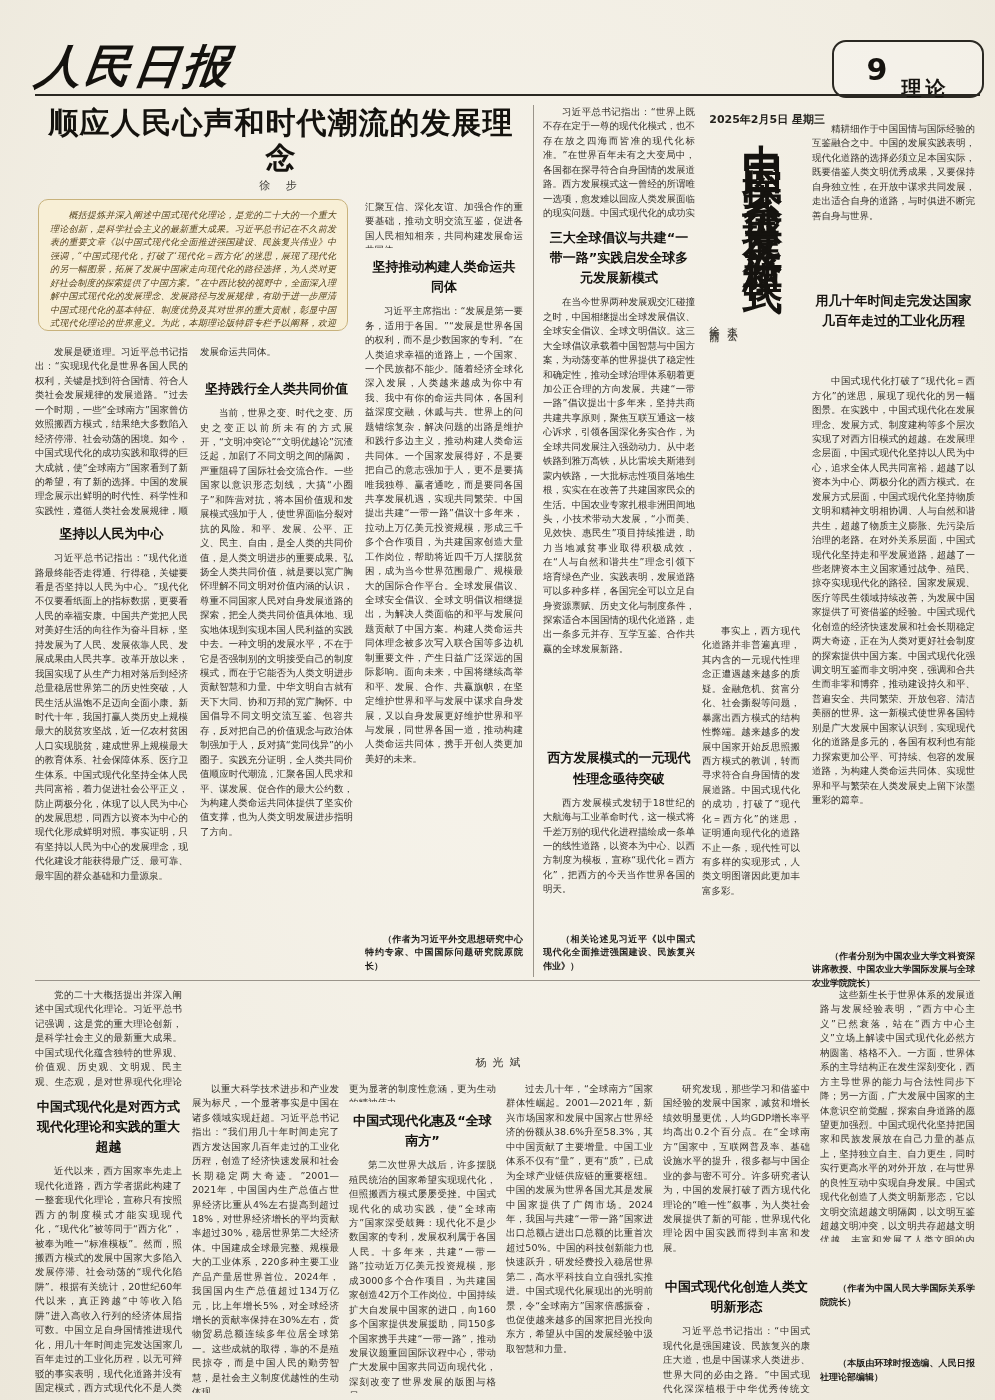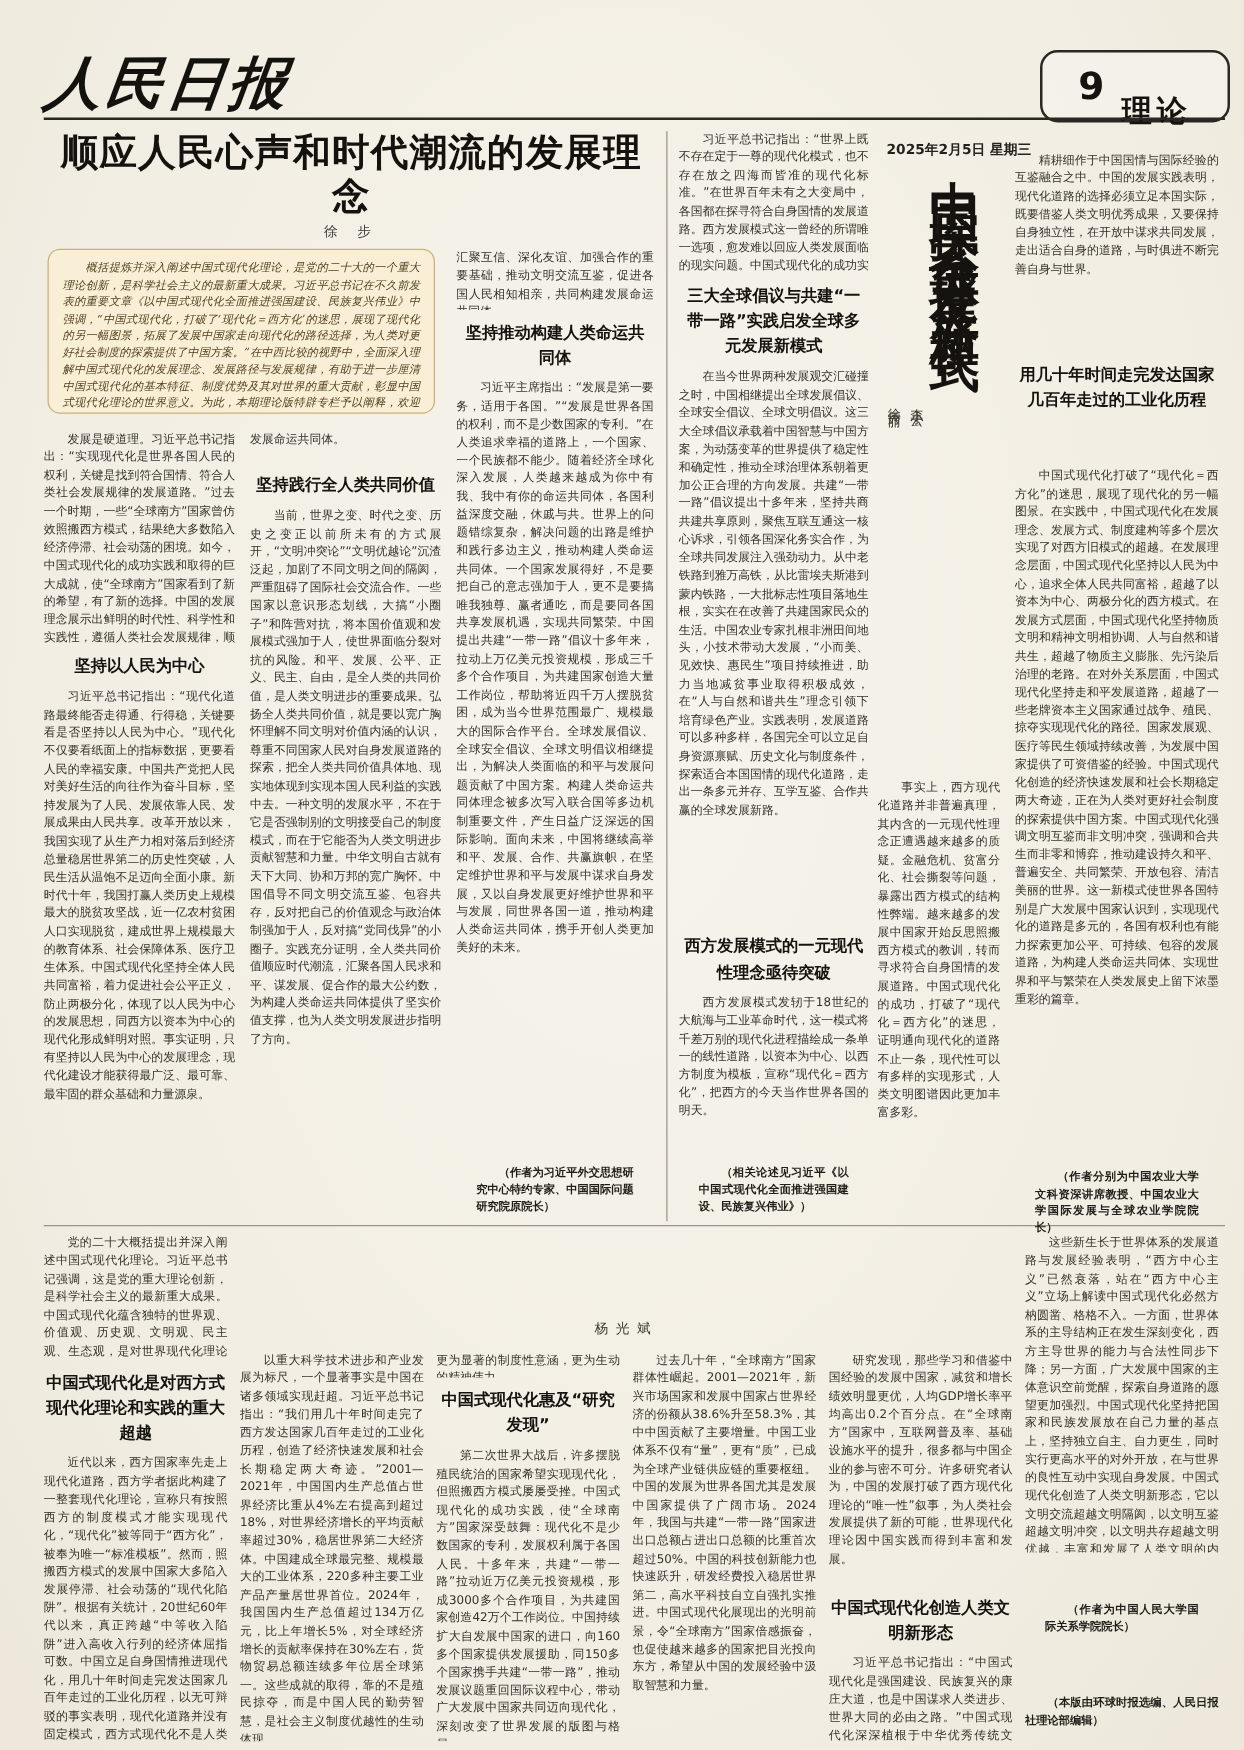--- a/index.html
+++ b/index.html
@@ -8,21 +8,21 @@
         background-image:radial-gradient(ellipse at 50% 40%, #f7f4ec 0%, #f1ede2 70%, #ece7da 100%);
         font-family:"DejaVu Sans","Liberation Sans",sans-serif;color:#33302b;}
   
   .masthead{position:absolute;left:36px;top:36px;font-family:"DejaVu Serif","Liberation Serif",serif;
             font-weight:bold;font-style:italic;font-size:46px;letter-spacing:3px;color:#14120e;
             transform:skewX(-7deg);}
   .edition-date{position:absolute;left:700px;top:64px;width:125px;font-size:11px;font-weight:bold;color:#24221d;text-align:right;margin-top:48px;}
   .pagebox{position:absolute;left:832px;top:40px;width:148px;height:54px;border:2px solid #2a2822;border-radius:14px;
            display:flex;align-items:center;justify-content:center;gap:14px;background:rgba(255,255,255,0.25);}
   .pagebox .num{font-size:30px;font-weight:bold;color:#15130f;}
-  .pagebox .sec{font-size:24px;font-weight:bold;font-family:"DejaVu Serif","Liberation Serif",serif;color:#15130f;letter-spacing:4px;margin-top:39px;}
+  .pagebox .sec{font-size:20px;font-weight:bold;font-family:"DejaVu Serif","Liberation Serif",serif;color:#15130f;letter-spacing:4px;margin-top:39px;}
   .header-rule{position:absolute;left:35px;top:94px;width:945px;border-top:2px solid #2a2822;}
   
   .vrule{position:absolute;left:533px;top:105px;height:872px;border-left:1px solid #9a948a;}
   .hrule{position:absolute;left:35px;top:980px;width:945px;border-top:1px solid #9a948a;}
   
   .a1-title{position:absolute;left:35px;top:106px;width:492px;text-align:center;font-size:30px;font-weight:bold;
             letter-spacing:1px;color:#14120e;line-height:1.15;}
   .byline{font-size:11px;color:#3c3a34;text-align:center;letter-spacing:6px;}
   .a1-author{position:absolute;left:35px;top:178px;width:492px;}
   .ednote{position:absolute;left:38px;top:199px;width:286px;height:112px;background:#f8efd6;border:1px solid #c8b27c;
@@ -30,21 +30,21 @@
           font-family:"DejaVu Serif","Liberation Serif",serif;font-style:italic;
           font-size:9px;line-height:1.5;color:#54431f;text-align:justify;}
   
   .col{position:absolute;display:flex;flex-direction:column;overflow:hidden;}
   .bt{font-size:9.5px;line-height:1.52;text-align:justify;color:#34312b;text-indent:2em;margin:0;}
   .fixed{flex:0 0 auto;overflow:hidden;}
   .fill{flex:1 1 auto;overflow:hidden;}
   .subhead{flex:0 0 auto;font-weight:bold;font-size:13px;line-height:1.55;text-align:center;color:#15130f;
            margin:9px 2px 7px;text-indent:0;}
   .fn{flex:0 0 auto;font-weight:bold;font-size:9px;line-height:1.5;text-align:justify;color:#201e1a;
-      text-indent:2em;margin:4px 16px 2px;}
+      text-indent:2em;margin:4px 0 2px;}
   
   .vtitle{position:absolute;left:736px;top:112px;height:545px;writing-mode:vertical-rl;
           font-family:"DejaVu Serif","Liberation Serif",serif;font-weight:bold;font-size:40px;
           letter-spacing:13px;color:#15130f;}
   .vauthors{position:absolute;left:704px;top:318px;height:120px;writing-mode:vertical-rl;
             font-size:10.5px;color:#3a3731;letter-spacing:3px;}
   .vauthors span{display:block;margin-left:4px;}
   
   .a3-title{position:absolute;left:192px;top:992px;width:618px;text-align:center;font-size:36px;font-weight:bold;
             letter-spacing:14px;color:#14120e;}
@@ -128,21 +128,21 @@
   </div>
 
   <div class="byline a3-author">杨光斌</div>
 
   <div class="col" style="left:192px;top:1082px;width:147px;height:311px;">
     <p class="bt fill">以重大科学技术进步和产业发展为标尺，一个显著事实是中国在诸多领域实现赶超。习近平总书记指出：“我们用几十年时间走完了西方发达国家几百年走过的工业化历程，创造了经济快速发展和社会长期稳定两大奇迹。”2001—2021年，中国国内生产总值占世界经济比重从4%左右提高到超过18%，对世界经济增长的平均贡献率超过30%，稳居世界第二大经济体。中国建成全球最完整、规模最大的工业体系，220多种主要工业产品产量居世界首位。2024年，我国国内生产总值超过134万亿元，比上年增长5%，对全球经济增长的贡献率保持在30%左右，货物贸易总额连续多年位居全球第一。这些成就的取得，靠的不是殖民掠夺，而是中国人民的勤劳智慧，是社会主义制度优越性的生动体现。</p>
   </div>
 
   <div class="col" style="left:349px;top:1082px;width:147px;height:311px;">
     <p class="bt fixed" style="height:20px;text-indent:0;">更为显著的制度性意涵，更为生动的精神伟力。</p>
-    <div class="subhead">中国式现代化惠及“研究发现”</div>
+    <div class="subhead">中国式现代化惠及“全球南方”</div>
     <p class="bt fill">第二次世界大战后，许多摆脱殖民统治的国家希望实现现代化，但照搬西方模式屡屡受挫。中国式现代化的成功实践，使“全球南方”国家深受鼓舞：现代化不是少数国家的专利，发展权利属于各国人民。十多年来，共建“一带一路”拉动近万亿美元投资规模，形成3000多个合作项目，为共建国家创造42万个工作岗位。中国持续扩大自发展中国家的进口，向160多个国家提供发展援助，同150多个国家携手共建“一带一路”，推动发展议题重回国际议程中心，带动广大发展中国家共同迈向现代化，深刻改变了世界发展的版图与格局。</p>
   </div>
 
   <div class="col" style="left:506px;top:1082px;width:147px;height:311px;">
     <p class="bt fill">过去几十年，“全球南方”国家群体性崛起。2001—2021年，新兴市场国家和发展中国家占世界经济的份额从38.6%升至58.3%，其中中国贡献了主要增量。中国工业体系不仅有“量”，更有“质”，已成为全球产业链供应链的重要枢纽。中国的发展为世界各国尤其是发展中国家提供了广阔市场。2024年，我国与共建“一带一路”国家进出口总额占进出口总额的比重首次超过50%。中国的科技创新能力也快速跃升，研发经费投入稳居世界第二，高水平科技自立自强扎实推进。中国式现代化展现出的光明前景，令“全球南方”国家倍感振奋，也促使越来越多的国家把目光投向东方，希望从中国的发展经验中汲取智慧和力量。</p>
   </div>
 
   <div class="col" style="left:663px;top:1082px;width:147px;height:311px;">
     <p class="bt fixed" style="height:186px;">研究发现，那些学习和借鉴中国经验的发展中国家，减贫和增长绩效明显更优，人均GDP增长率平均高出0.2个百分点。在“全球南方”国家中，互联网普及率、基础设施水平的提升，很多都与中国企业的参与密不可分。许多研究者认为，中国的发展打破了西方现代化理论的“唯一性”叙事，为人类社会发展提供了新的可能，世界现代化理论因中国实践而得到丰富和发展。</p>
     <div class="subhead">中国式现代化创造人类文明新形态</div>

